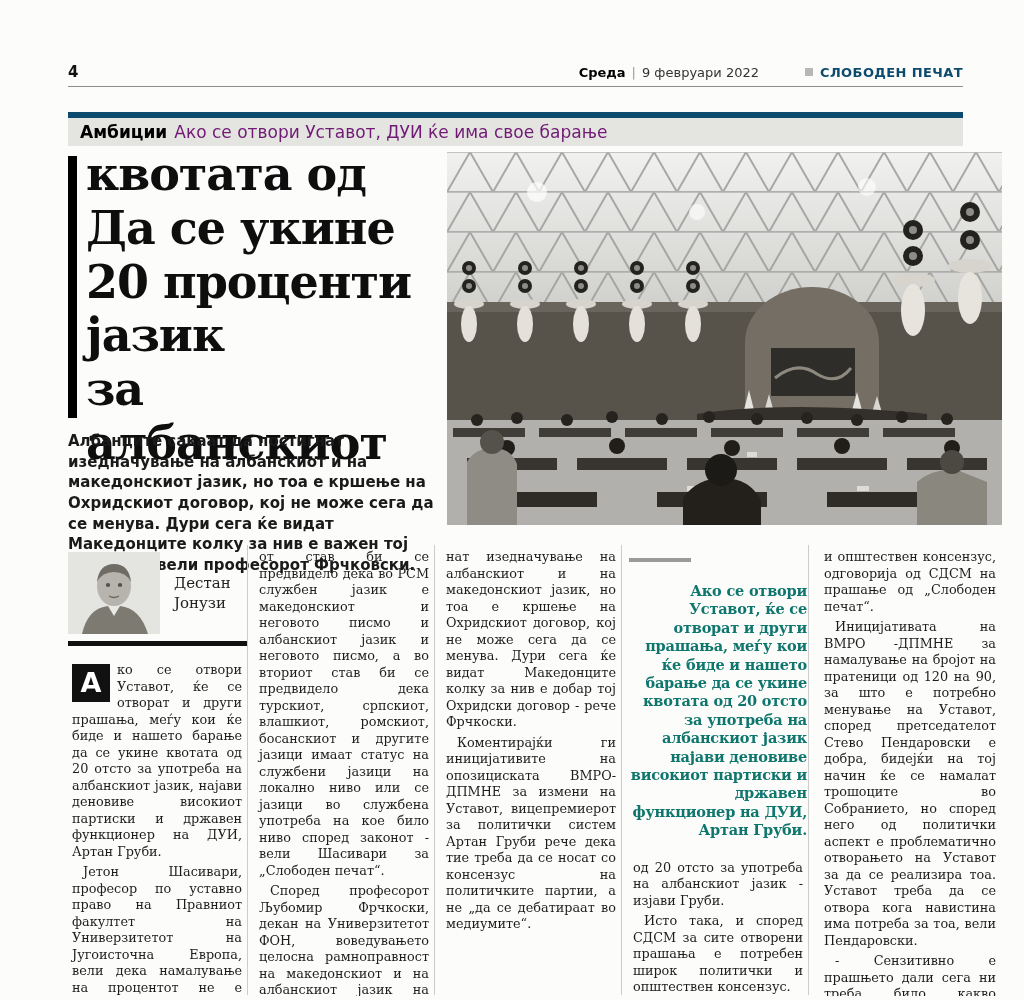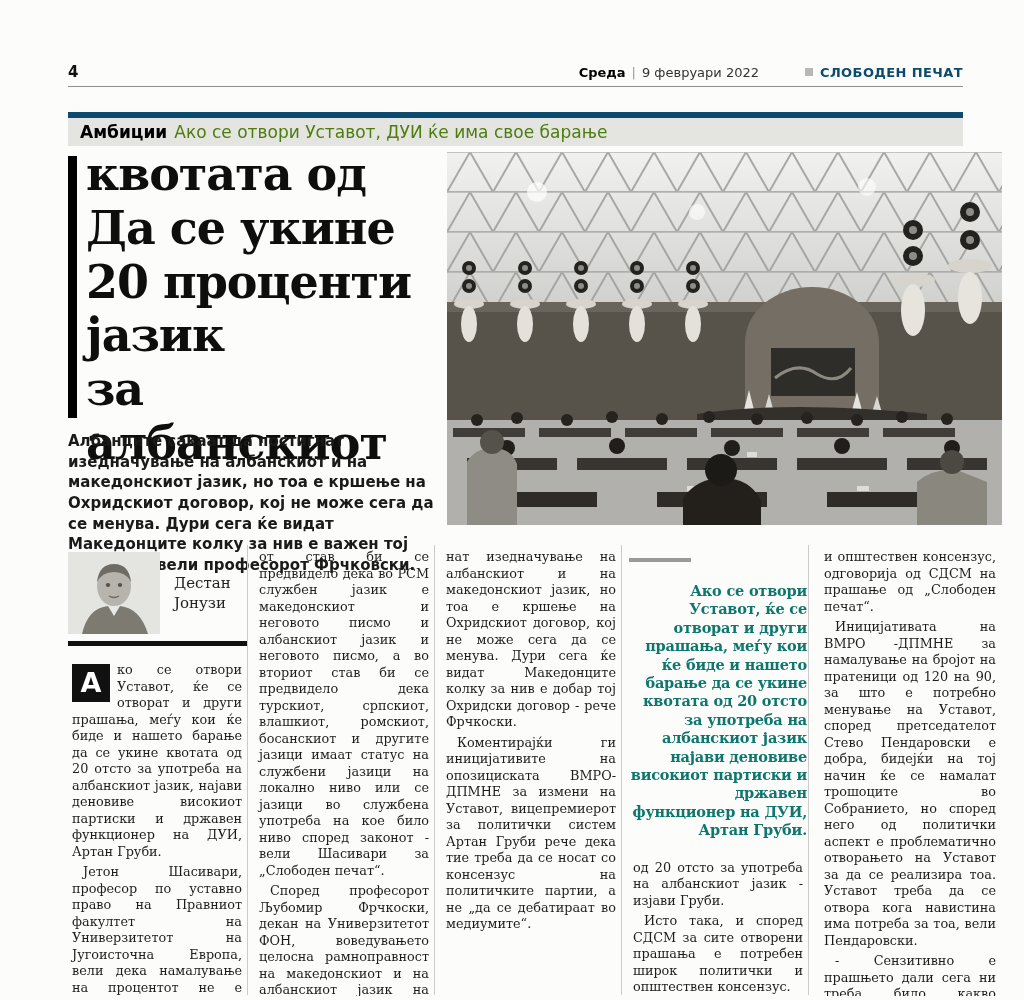--- a/index.html
+++ b/index.html
@@ -16,21 +16,21 @@
   .hdr .sep{color:#999;margin:0 6px;font-weight:normal;}
   .hdr .date{color:#333;}
   .hdr .sq{width:8px;height:8px;background:#b7b7b5;display:inline-block;margin:0 7px 0 46px;}
   .hdr .brand{font-weight:bold;color:#0c4a6e;letter-spacing:.4px;}
 
   
   .kicker{position:absolute;left:68px;top:112px;width:895px;height:34px;box-sizing:border-box;
           background:#e4e4e1;border-top:6px solid #0c4a6e;display:flex;align-items:center;
           padding-left:12px;font-family:"DejaVu Sans",sans-serif;font-size:17px;}
   .kicker .klabel{font-weight:bold;color:#000;margin-right:7px;}
-  .kicker .ktext{color:#4d7c0f;}
+  .kicker .ktext{color:#701a75;}
 
   
   .hbar{position:absolute;left:68px;top:156px;width:9px;height:262px;background:#000;}
   .headline{position:absolute;left:86px;top:148px;width:356px;
             font-weight:bold;font-size:46px;line-height:1.17;color:#0e0e0e;letter-spacing:-1px;}
 
   
   .lede{position:absolute;left:68px;top:431px;width:374px;
         font-family:"DejaVu Sans",sans-serif;font-weight:bold;font-size:15px;line-height:1.38;color:#1a1a1a;}
 

